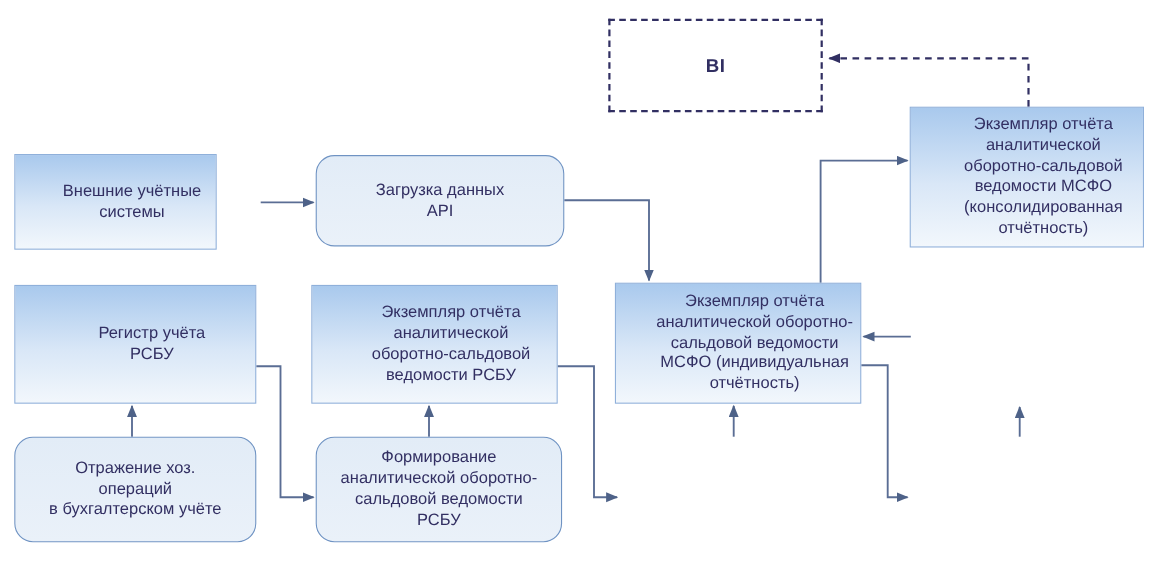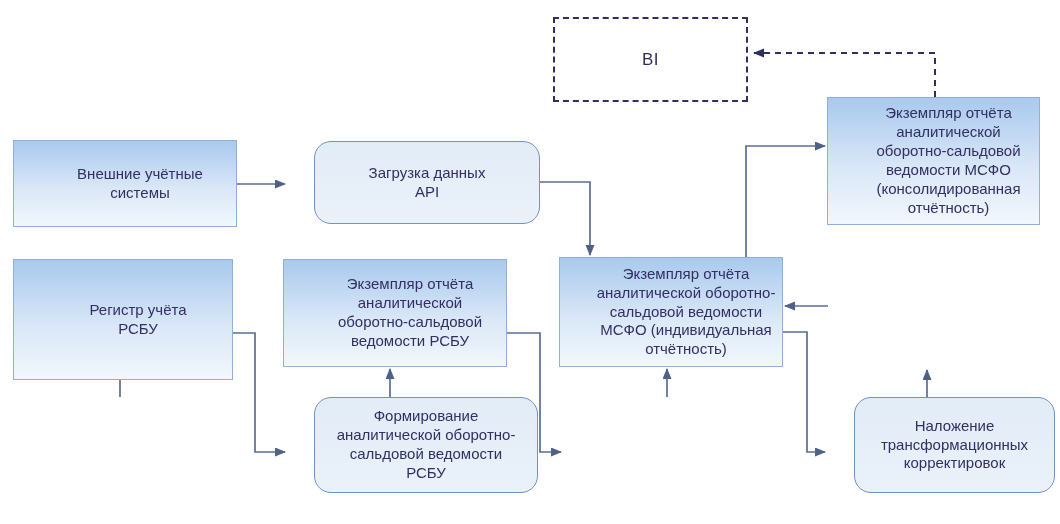--- a/index.html
+++ b/index.html
@@ -27,27 +27,26 @@
   }
   .rect{
     border:1.5px solid #8fb0da;
     background:linear-gradient(180deg,#a9c9ed 0%,#d9e7f7 55%,#f2f7fc 100%);
     padding-left:36px;
   }
   .rounded{
     border:1.5px solid #6f93c3;
     border-radius:17px;
     background:linear-gradient(180deg,#e2ecf7 0%,#eaf1f9 100%);
-    margin-left:27px;
   }
   .bi-box{
     border:2px dashed #312f62;
     background:#ffffff;
     color:#312f62;
-    font-weight:400;
+    font-weight:700;
     font-size:17px;
     letter-spacing:0.5px;
   }
 </style>
 </head>
 <body>
 
 <div id="canvas">
 
   <svg id="connectors" viewBox="0 0 1060 524" xmlns="http://www.w3.org/2000/svg">
@@ -72,52 +71,52 @@
       <path d="M927,397 L927,370" marker-end="url(#ah)"></path>
       <path d="M828,306 L785,306" marker-end="url(#ah)"></path>
       <path d="M746,257 L746,146 L825,146" marker-end="url(#ah)"></path>
     </g>
 
     <path d="M935,97 L935,53 L754,53" stroke="#312f62" stroke-width="2" stroke-dasharray="6 5" fill="none" marker-end="url(#ahd)"></path>
   </svg>
 
   <div class="node bi-box" style="left:553px;top:17px;width:195px;height:85px">BI</div>
 
-  <div class="node rect" style="left:13px;top:140px;width:224px;height:87px">Внешние учётные
+  <div class="node rect" style="left:13px;top:140px;width:184px;height:87px">Внешние учётные
 системы</div>
 
   <div class="node rounded" style="left:287px;top:141px;width:226px;height:83px">Загрузка данных
 API</div>
 
   <div class="node rect" style="left:827px;top:97px;width:213px;height:128px">Экземпляр отчёта
 аналитической
 оборотно-сальдовой
 ведомости МСФО
 (консолидированная
 отчётность)</div>
 
-  <div class="node rect" style="left:13px;top:259px;width:220px;height:121px">Регистр учёта
+  <div class="node rect" style="left:13px;top:259px;width:220px;height:108px">Регистр учёта
 РСБУ</div>
 
   <div class="node rect" style="left:283px;top:259px;width:224px;height:108px">Экземпляр отчёта
 аналитической
 оборотно-сальдовой
 ведомости РСБУ</div>
 
   <div class="node rect" style="left:559px;top:257px;width:224px;height:110px">Экземпляр отчёта
 аналитической оборотно-
 сальдовой ведомости
 МСФО (индивидуальная
 отчётность)</div>
 
 
+  <div class="node rounded" style="left:13px;top:397px;width:220px;height:96px">Отражение хоз.
+операций
+в бухгалтерском учёте</div>
 
   <div class="node rounded" style="left:287px;top:397px;width:224px;height:96px">Формирование
 аналитической оборотно-
 сальдовой ведомости
 РСБУ</div>
 
 
-  <div class="node rounded" style="left:827px;top:397px;width:201px;height:96px">Наложение
-трансформационных
-корректировок</div>
 
 </div>
 
 </body></html>

